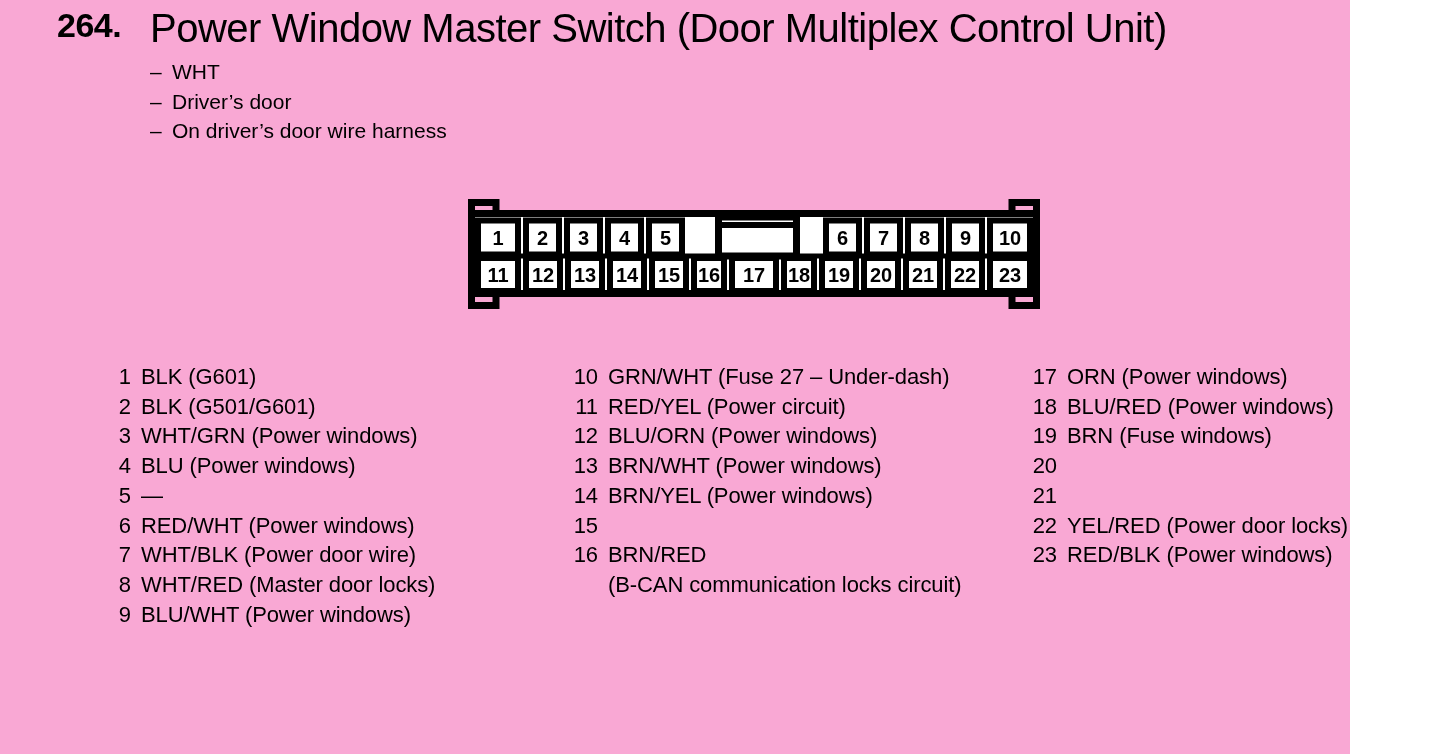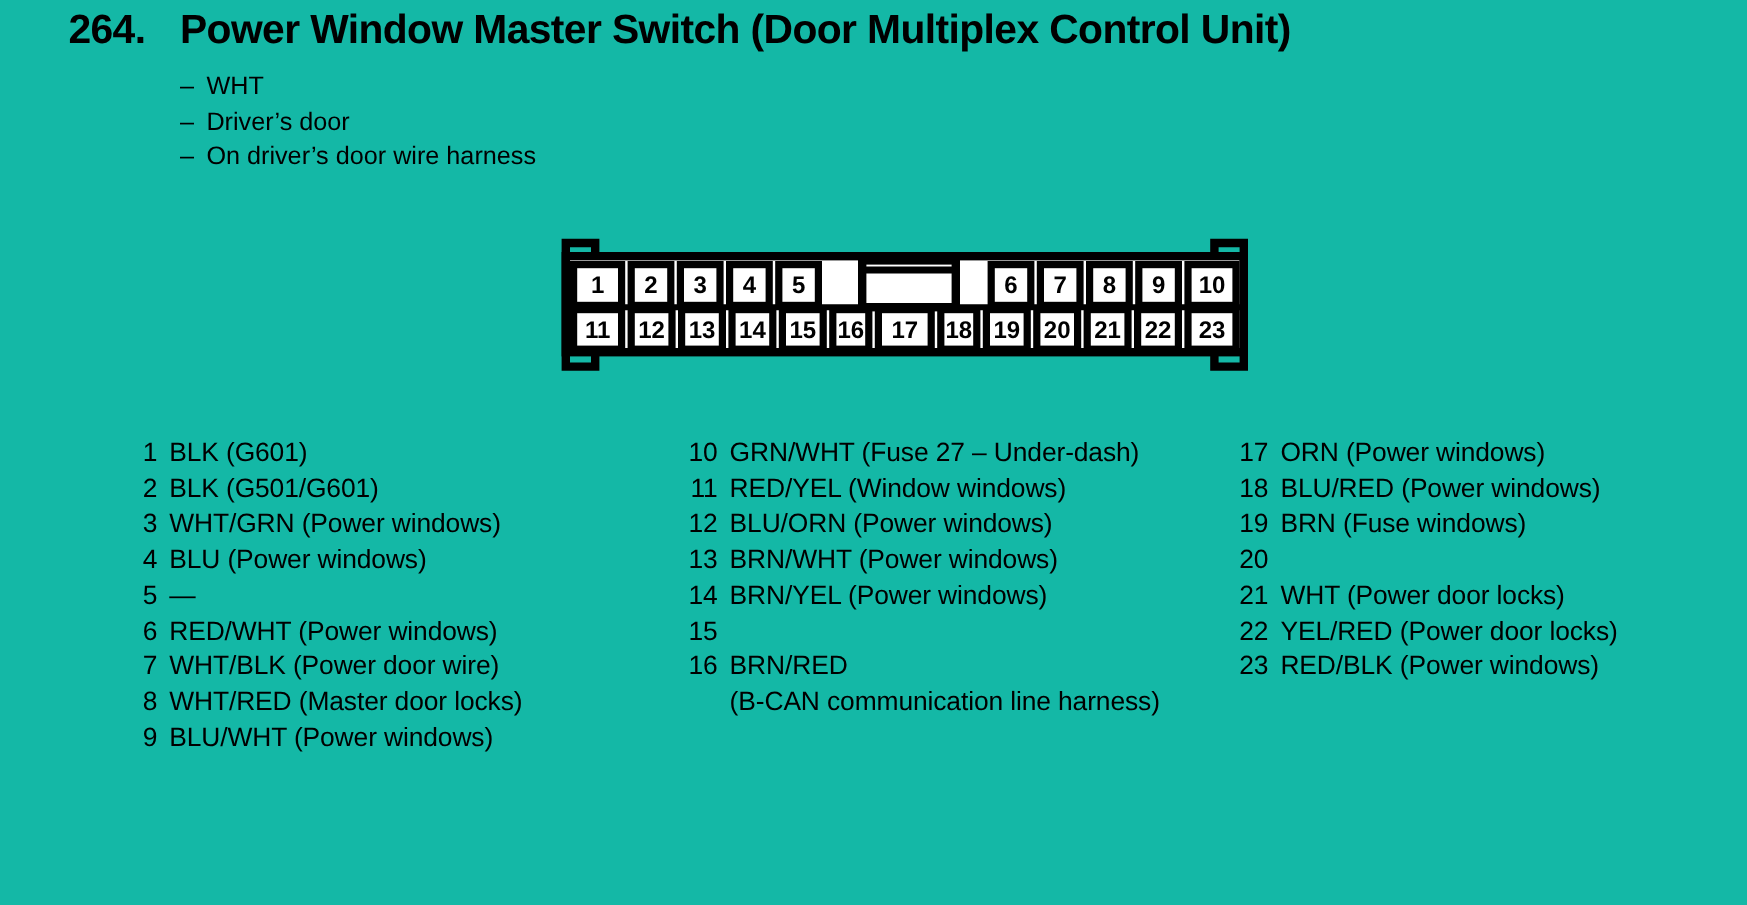--- a/index.html
+++ b/index.html
@@ -1,23 +1,23 @@
 <!DOCTYPE html>
 <html><head>
 <meta charset="utf-8">
 <style>
   html,body{margin:0;padding:0;background:#fff;}
   .page{
-    position:relative;width:1456px;height:754px;background:#14b8a6;overflow:hidden;
+    position:relative;width:1350px;height:754px;background:#f9a8d4;overflow:hidden;
     font-family:"Liberation Sans",sans-serif;color:#000;
   }
   
   .title-row{position:absolute;left:57px;top:6px;display:flex;align-items:flex-start;white-space:nowrap;}
   .title-num{font-size:34px;font-weight:bold;width:93px;letter-spacing:-0.5px;}
-  .title-text{font-size:34px;font-weight:bold;letter-spacing:-0.5px;}
+  .title-text{font-size:40px;font-weight:normal;letter-spacing:-0.5px;}
   
   .notes{position:absolute;left:150px;top:57px;font-size:21px;line-height:29.5px;}
   .note-item{display:flex;}
   .note-dash{width:22px;}
   
   .connector{position:absolute;left:466px;top:198px;}
   
   .pin-col{position:absolute;top:362px;font-size:22px;line-height:29.7px;letter-spacing:-0.1px;}
   .pin-col.c1{left:105px;}
   .pin-col.c2{left:572px;}
@@ -151,61 +151,60 @@
         <span class="pin-desc">BLU/WHT (Power windows)</span>
       </div>
     </div>
   <div class="pin-col c2">
       <div class="pin-row">
         <span class="pin-num">10</span>
         <span class="pin-desc">GRN/WHT (Fuse 27 – Under-dash)</span>
       </div>
       <div class="pin-row">
         <span class="pin-num">11</span>
-        <span class="pin-desc">RED/YEL (Window windows)</span>
+        <span class="pin-desc">RED/YEL (Power circuit)</span>
       </div>
       <div class="pin-row">
         <span class="pin-num">12</span>
         <span class="pin-desc">BLU/ORN (Power windows)</span>
       </div>
       <div class="pin-row">
         <span class="pin-num">13</span>
         <span class="pin-desc">BRN/WHT (Power windows)</span>
       </div>
       <div class="pin-row">
         <span class="pin-num">14</span>
         <span class="pin-desc">BRN/YEL (Power windows)</span>
       </div>
       <div class="pin-row">
         <span class="pin-num">15</span>
       </div>
       <div class="pin-row">
         <span class="pin-num">16</span>
-        <span class="pin-desc">BRN/RED<div>(B-CAN communication line harness)</div></span>
+        <span class="pin-desc">BRN/RED<div>(B-CAN communication locks circuit)</div></span>
       </div>
     </div>
   <div class="pin-col c3">
       <div class="pin-row">
         <span class="pin-num">17</span>
         <span class="pin-desc">ORN (Power windows)</span>
       </div>
       <div class="pin-row">
         <span class="pin-num">18</span>
         <span class="pin-desc">BLU/RED (Power windows)</span>
       </div>
       <div class="pin-row">
         <span class="pin-num">19</span>
         <span class="pin-desc">BRN (Fuse windows)</span>
       </div>
       <div class="pin-row">
         <span class="pin-num">20</span>
       </div>
       <div class="pin-row">
         <span class="pin-num">21</span>
-        <span class="pin-desc">WHT (Power door locks)</span>
       </div>
       <div class="pin-row">
         <span class="pin-num">22</span>
         <span class="pin-desc">YEL/RED (Power door locks)</span>
       </div>
       <div class="pin-row">
         <span class="pin-num">23</span>
         <span class="pin-desc">RED/BLK (Power windows)</span>
       </div>
     </div>

